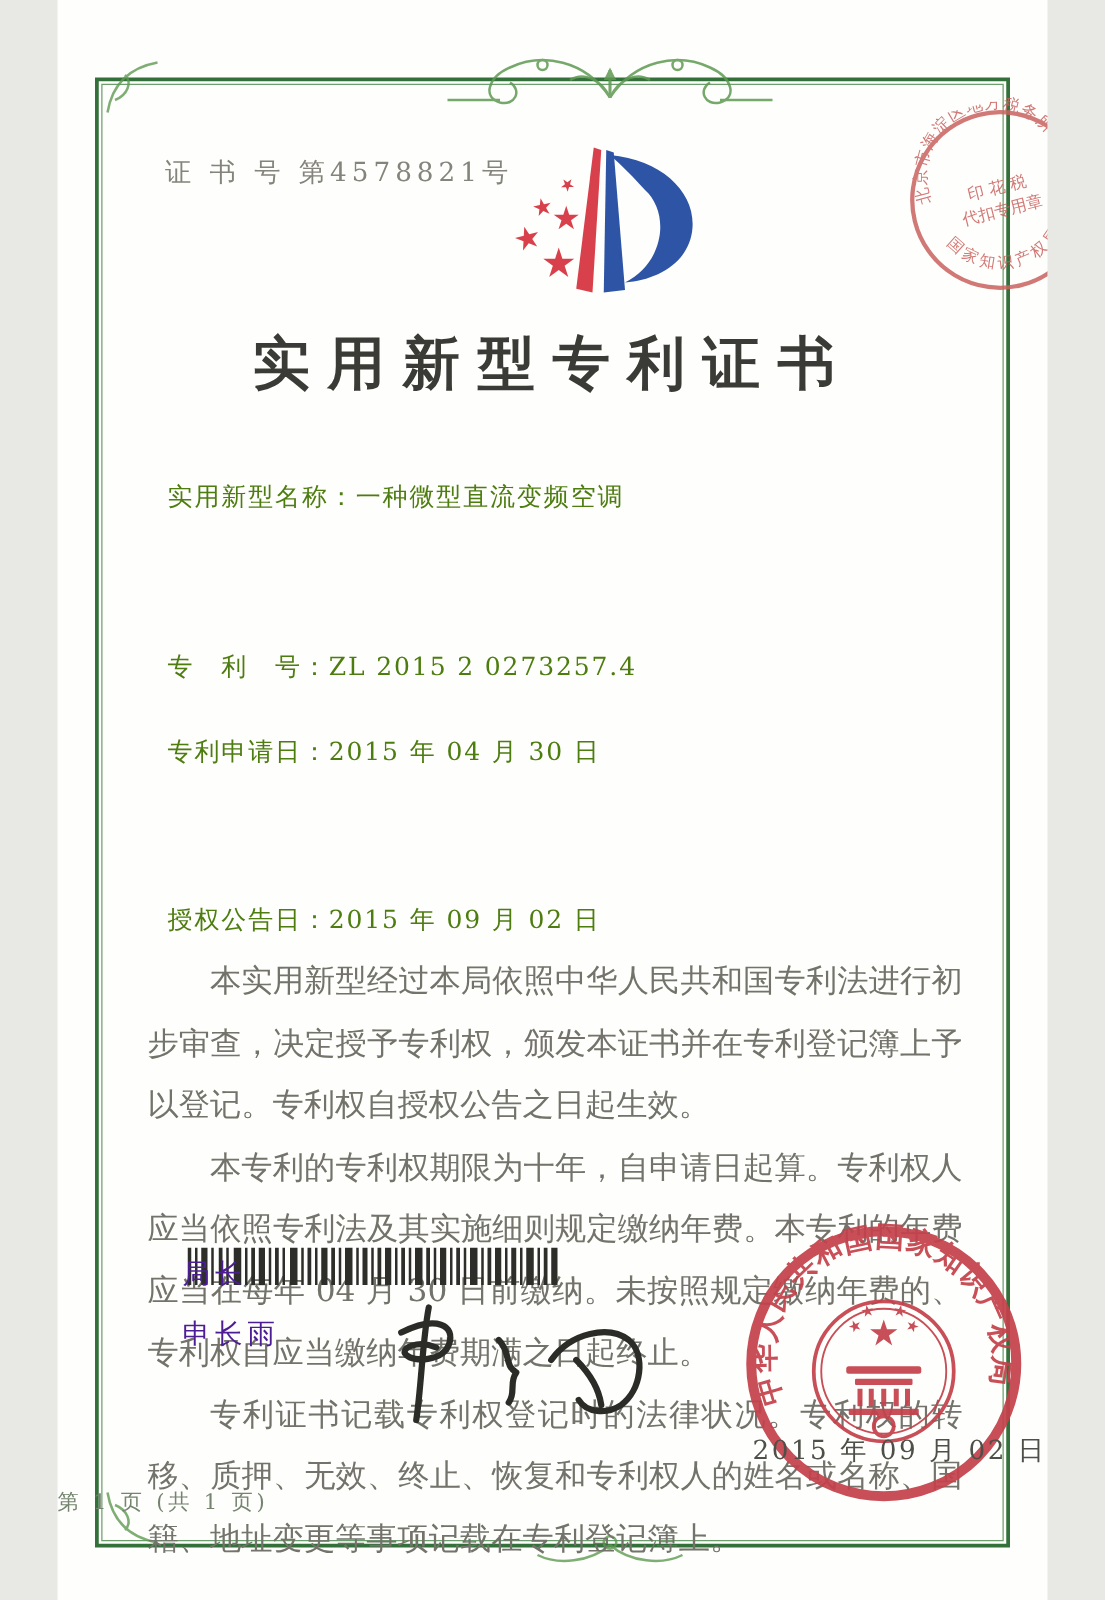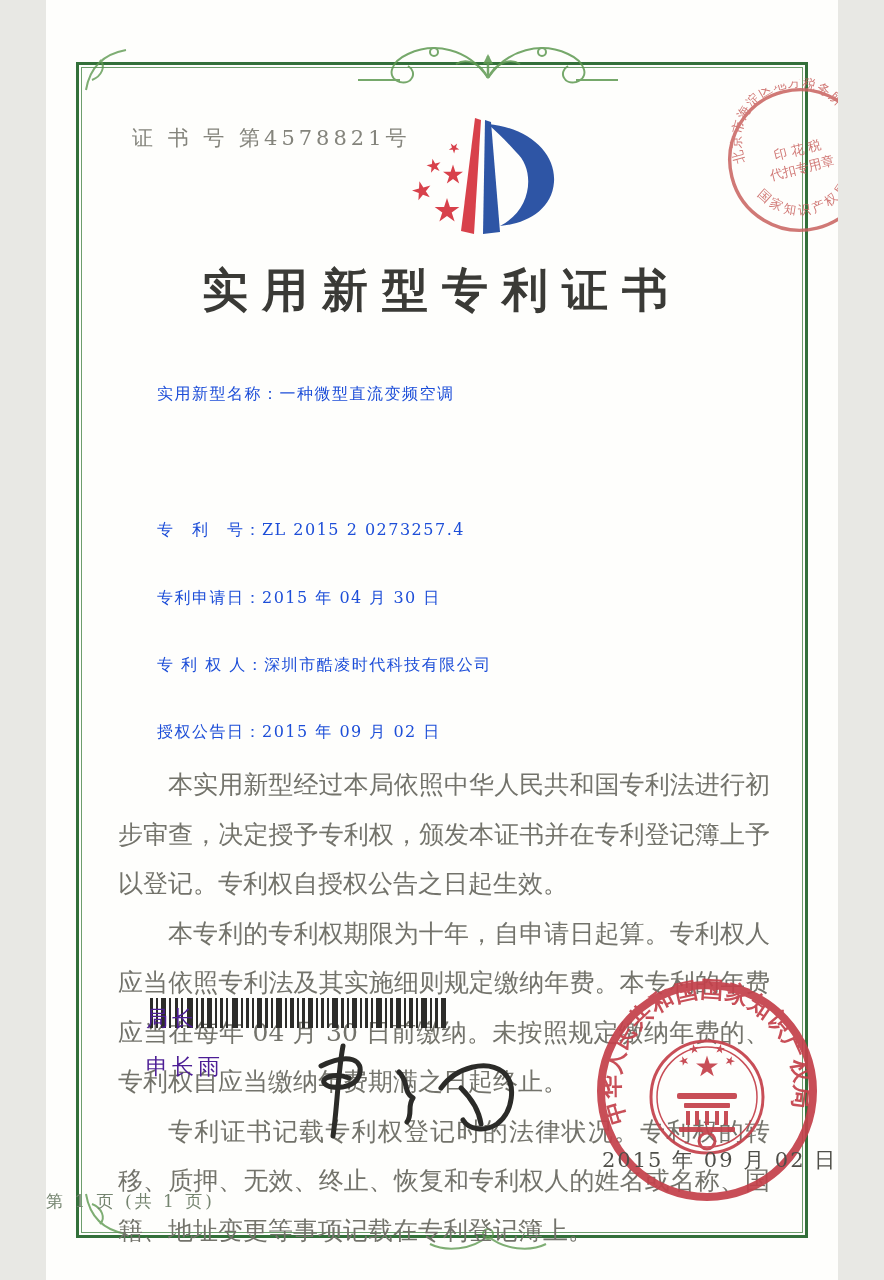--- a/index.html
+++ b/index.html
@@ -20,22 +20,22 @@
   
   .certno{
     position:absolute;left:86px;top:124px;font-size:21px;color:#84847c;
     letter-spacing:4px;
   }
   .title{
     position:absolute;left:0;right:0;top:260px;text-align:center;
     font-size:46px;font-weight:700;color:#3a3a36;letter-spacing:14px;
   }
   .field{
-    position:absolute;left:88px;font-size:16px;color:#1d4ed8;
-    letter-spacing:1.5px;white-space:nowrap;margin-left:23px;
+    position:absolute;left:88px;font-size:20px;color:#4d7c0f;
+    letter-spacing:1.5px;white-space:nowrap;
   }
   .paras{
     position:absolute;left:72px;right:68px;top:760px;
     font-size:25px;line-height:1.98;color:#73736b;text-align:justify;
   }
   .paras p{margin:0;text-indent:2em;}
   .officer{position:absolute;left:100px;top:1004px;color:#4c1d95;}
   .officer .t1{font-size:22px;letter-spacing:4px;}
   .officer .t2{font-size:22px;letter-spacing:4px;margin-top:18px;text-align:right;}
   .seal-date{
@@ -143,23 +143,20 @@
   <div class="title">实用新型专利证书</div>
 
   <div class="field" style="top:384px;">
     <span>实用新型名称：</span><span>一种微型直流变频空调</span>
   </div>
   <div class="field" style="top:520px;">
     <span>专　利　号：</span><span>ZL 2015 2 0273257.4</span>
   </div>
   <div class="field" style="top:588px;">
     <span>专利申请日：</span><span>2015 年 04 月 30 日</span>
-  </div>
-  <div class="field" style="top:655px;">
-    <span>专 利 权 人：</span><span>深圳市酷凌时代科技有限公司</span>
   </div>
   <div class="field" style="top:722px;">
     <span>授权公告日：</span><span>2015 年 09 月 02 日</span>
   </div>
 
   <div class="paras">
     <p>本实用新型经过本局依照中华人民共和国专利法进行初步审查，决定授予专利权，颁发本证书并在专利登记簿上予以登记。专利权自授权公告之日起生效。</p>
     <p>本专利的专利权期限为十年，自申请日起算。专利权人应当依照专利法及其实施细则规定缴纳年费。本专利的年费应当在每年 04 月 30 日前缴纳。未按照规定缴纳年费的、专利权自应当缴纳年费期满之日起终止。</p>
     <p>专利证书记载专利权登记时的法律状况。专利权的转移、质押、无效、终止、恢复和专利权人的姓名或名称、国籍、地址变更等事项记载在专利登记簿上。</p>
   </div>

